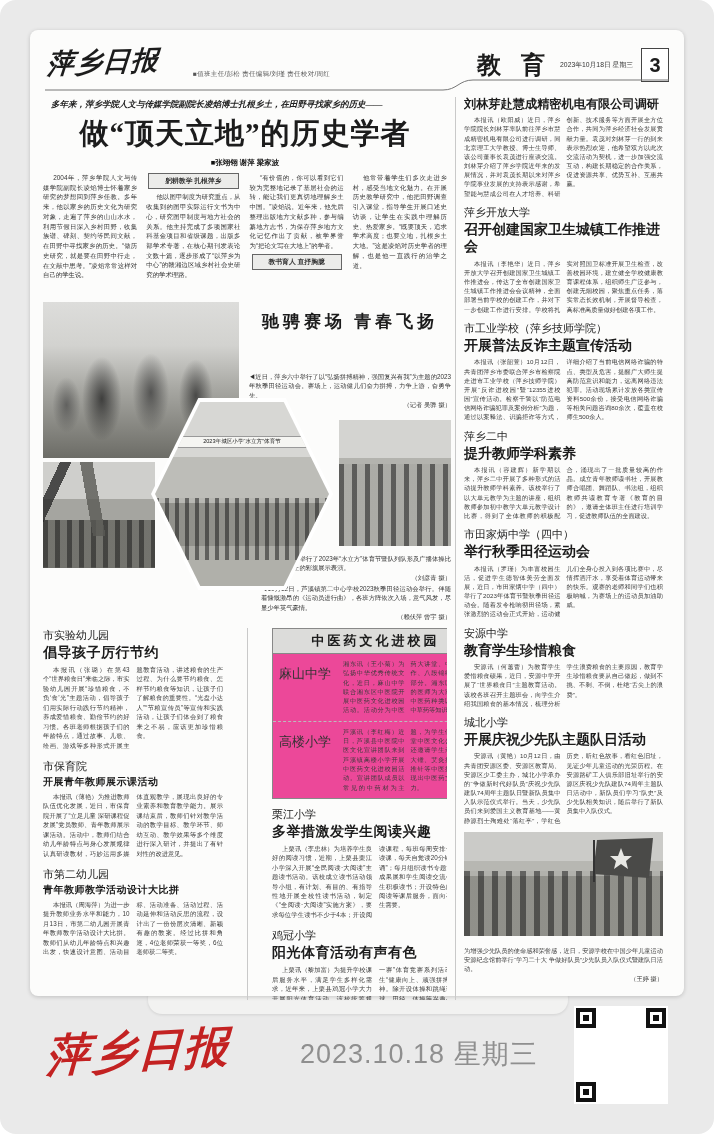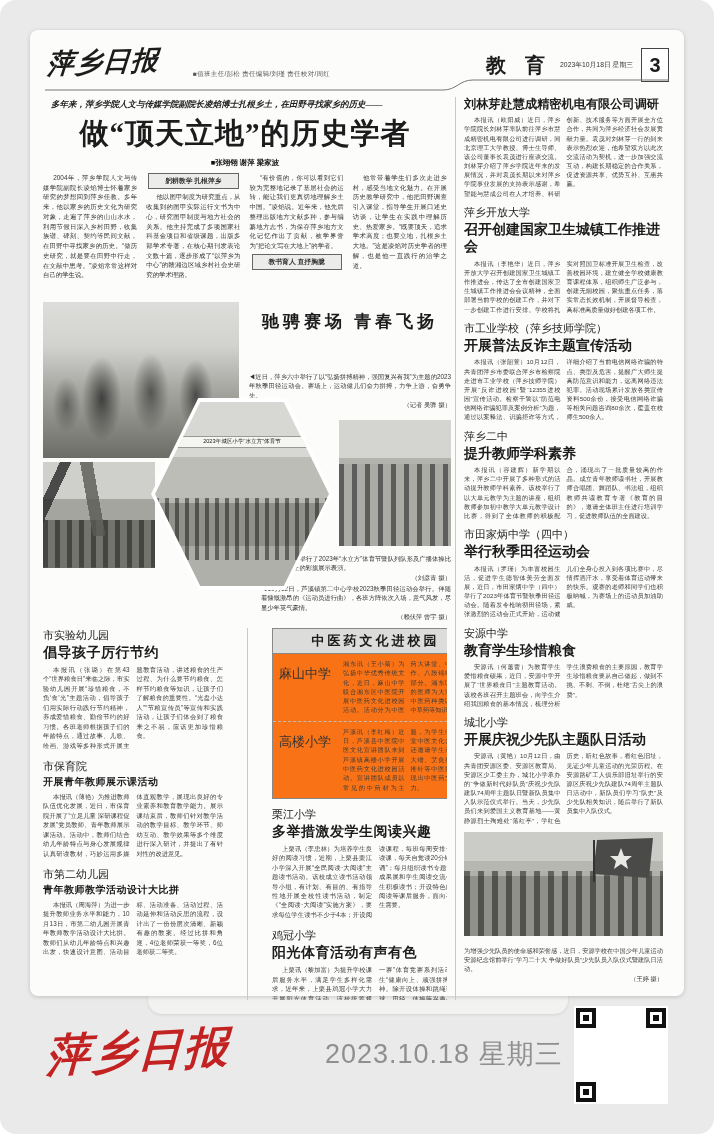--- a/index.html
+++ b/index.html
@@ -9,21 +9,21 @@
   .paper{position:absolute;left:30px;top:30px;width:654px;height:966px;background:#fcfcfb;border-radius:8px;
          box-shadow:0 1px 4px rgba(0,0,0,.18);padding:10px 13px;box-sizing:border-box;}
   .paper-behind{position:absolute;left:148px;top:984px;width:420px;height:30px;background:#f2f2f1;border-radius:14px;
          box-shadow:0 1px 3px rgba(0,0,0,.10);}
   
   .masthead{position:relative;height:52px;}
   .m-logo{position:absolute;left:4px;top:4px;font-size:27px;font-weight:900;font-style:italic;letter-spacing:1px;
           transform:rotate(-2deg) skewX(-6deg);font-family:"Liberation Serif", serif;}
   .m-staff{position:absolute;left:150px;top:30px;font-size:6.5px;color:#555;letter-spacing:.3px;}
   .m-right{position:absolute;right:2px;top:8px;display:flex;align-items:center;gap:8px;}
-  .m-sec{font-size:20px;font-weight:800;letter-spacing:7px;font-family:"Liberation Serif", serif;}
+  .m-sec{font-size:24px;font-weight:800;letter-spacing:7px;font-family:"Liberation Serif", serif;}
   .m-date{font-size:6.8px;color:#333;white-space:nowrap;}
   .m-pageno{width:26px;height:32px;border:1.5px solid #444;display:flex;align-items:center;justify-content:center;
             font-size:20px;font-weight:700;background:#fff;}
   .m-rule{position:absolute;left:0;bottom:0;width:100%;height:14px;}
   
   .cols{display:flex;gap:8px;margin-top:5px;}
   .main-col{width:404px;flex:none;}
   .vdiv{width:1px;background:#c9c9c9;flex:none;}
   .right-col{width:199px;flex:none;display:flex;flex-direction:column;gap:7px;overflow:hidden;height:886px;}
   
@@ -78,21 +78,21 @@
   .bottom{display:flex;gap:24px;margin-top:8px;height:372px;overflow:hidden;}
   .bl{width:180px;flex:none;}
   .bc{width:207px;flex:none;}
   .art{margin-bottom:9px;}
   .art-org{font-size:11px;color:#222;font-family:"Liberation Serif", serif;margin-bottom:1px;}
   .art-title{font-size:10px;font-weight:800;letter-spacing:.5px;margin-bottom:3px;font-family:"Liberation Serif", serif;}
   .art-title.wide{font-size:14px;}
   .art-body{columns:2;column-gap:7px;font-size:6.3px;line-height:1.5;text-align:justify;color:#3a3a3a;}
   .art-body p{margin:0;text-indent:1.6em;}
   
-  .tcm{border:1px solid #888;margin-bottom:8px;background:#f97316;}
+  .tcm{border:1px solid #888;margin-bottom:8px;background:#ec4899;}
   .tcm-head{background:#dcdcda;border-bottom:1px solid #888;text-align:center;font-weight:800;font-size:13px;
             letter-spacing:3px;padding:3px 0;font-family:"Liberation Serif", serif;}
   .tcm-entry{display:flex;gap:6px;padding:5px 6px 6px;}
   .tcm-entry+.tcm-entry{border-top:1px dashed #bbb;}
   .tcm-school{width:58px;flex:none;font-size:13px;font-family:"Liberation Serif", serif;color:#333;padding-top:6px;}
   .tcm-body{columns:2;column-gap:6px;font-size:6.2px;line-height:1.5;text-align:justify;color:#3a3a3a;flex:1;}
   
   .r-art{}
   .r-org{font-size:11px;font-family:"Liberation Serif", serif;margin-bottom:1px;}
   .r-title{font-size:14px;font-weight:800;line-height:1.25;margin-bottom:3px;font-family:"Liberation Serif", serif;}
@@ -102,21 +102,21 @@
   .r-photo{position:relative;height:126px;overflow:hidden;
        background:linear-gradient(180deg,#cbcbc8 0 28%,#b7b7b2 28% 42%,#8f8f89 42% 100%);}
   .r-photo::after{content:"";position:absolute;left:0;right:0;top:38%;bottom:0;
        background:repeating-linear-gradient(90deg,rgba(30,30,30,.55) 0 6px,rgba(150,150,145,.18) 6px 14px);}
   .r-flag{position:absolute;right:8px;top:6px;width:64px;height:44px;z-index:2;}
   .r-photo-cap{font-size:6.2px;text-align:justify;line-height:1.5;margin-top:3px;color:#3a3a3a;}
   
   .footer{position:absolute;left:30px;top:1004px;width:654px;height:118px;}
   .f-logo{position:absolute;left:16px;top:18px;color:#c32222;font-size:44px;font-weight:900;font-style:italic;
           letter-spacing:2px;transform:rotate(-3deg) skewX(-5deg);font-family:"Liberation Serif", serif;}
-  .f-date{position:absolute;left:270px;top:32px;color:#8f8f8f;font-size:27px;letter-spacing:1px;margin-left:25px;}
+  .f-date{position:absolute;left:270px;top:32px;color:#8f8f8f;font-size:27px;letter-spacing:1px;}
   .qr{position:absolute;right:16px;top:2px;width:94px;height:98px;background-color:#fff;
       background-image:repeating-linear-gradient(0deg,#151515 0 3px,transparent 3px 7px),
                        repeating-linear-gradient(90deg,#151515 0 3px,transparent 3px 6px);
       background-blend-mode:lighten;}
   .qr .finder{position:absolute;width:20px;height:20px;border:4px solid #111;background:#fff;box-sizing:border-box;}
   .qr .finder::after{content:"";position:absolute;left:3px;top:3px;width:6px;height:6px;background:#111;}
   .qr .f-tl{left:2px;top:2px;} .qr .f-tr{right:2px;top:2px;} .qr .f-bl{left:2px;bottom:2px;}
 </style>
 </head>
 <body>

